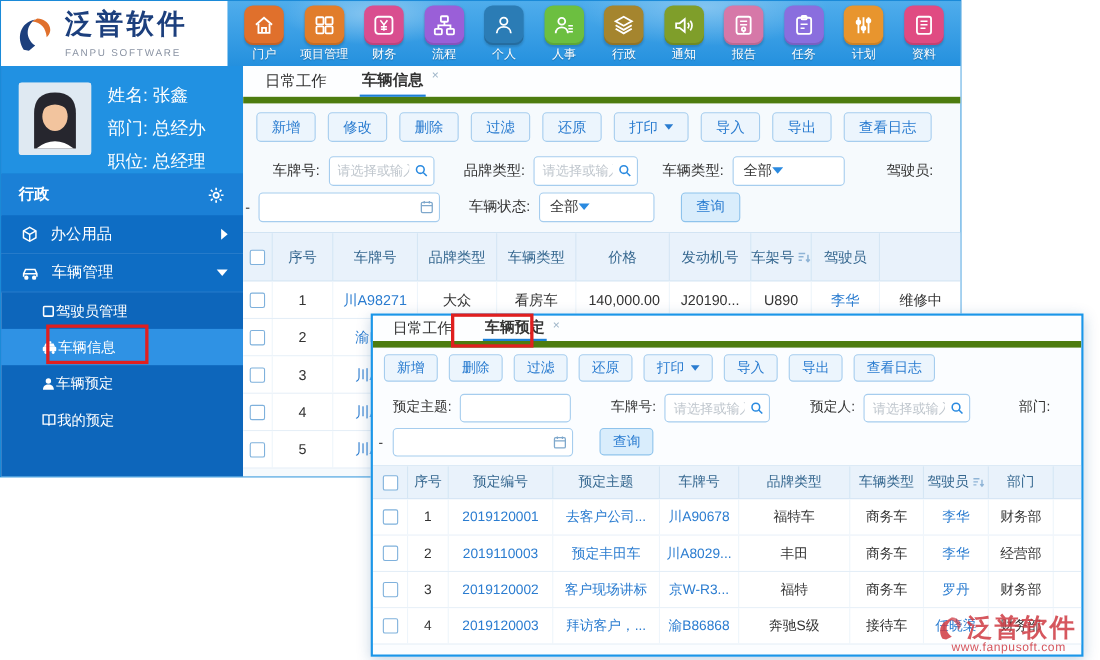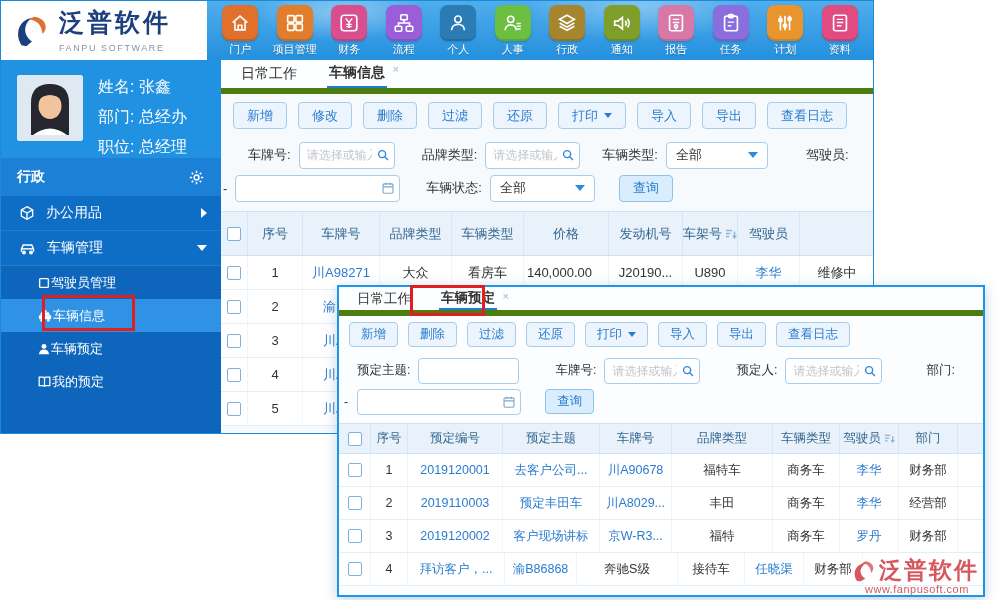--- a/index.html
+++ b/index.html
@@ -47,32 +47,32 @@
   .btn { background:#ecf5fd; border:1px solid #a6cdee; color:#2a7cd0; font-size:13px; border-radius:4px; height:27px; padding:0 13px; display:flex; align-items:center; gap:6px; cursor:pointer; font-family:inherit; }
   .btn .caret { width:0; height:0; border-left:4px solid transparent; border-right:4px solid transparent; border-top:5px solid #2a7cd0; }
   .btn.query { background:#d9edfc; border-color:#8ec3ec; }
 
   .filter-row { display:flex; align-items:center; font-size:13px; color:#333; height:28px; margin-top:5px; }
   .flabel { white-space:nowrap; }
   .inp { position:relative; display:flex; align-items:center; }
   .inp input { width:100%; height:27px; border:1px solid #a6cdee; border-radius:4px; background:#fff; font-size:12px; padding:0 22px 0 7px; color:#333; font-family:inherit; outline:none; }
   .inp input::placeholder { color:#bfc6cd; }
   .inp .micon { position:absolute; right:5px; display:flex; }
-  .select { height:27px; border:1px solid #a6cdee; border-radius:4px; background:#fff; display:flex; align-items:center; justify-content:space-between; padding:0 9px; cursor:pointer; }
+  .select { height:27px; border:1px solid #a6cdee; border-radius:4px; background:#fff; display:flex; align-items:center; padding:0 9px; cursor:pointer; }
   .sel-caret { width:0; height:0; border-left:5px solid transparent; border-right:5px solid transparent; border-top:6px solid #2a8ae0; }
 
   
   .tbl { margin-top:9px; border-top:1px solid #cfe2f2; }
   .thead { display:flex; background:#e9f2fb; border-bottom:1px solid #cfe2f2; color:#35678f; font-size:13px; }
   .thead .cell { display:flex; align-items:center; justify-content:center; border-right:1px solid #d5e6f4; text-align:center; line-height:15px; }
   .trow { display:flex; background:#fff; border-bottom:1px solid #e4eef7; font-size:13px; color:#333; }
   .trow .cell { display:flex; align-items:center; justify-content:center; border-right:1px solid #eef5fb; overflow:hidden; white-space:nowrap; }
   .link { color:#2a7cd0; cursor:pointer; }
   .cbx { width:14px; height:14px; border:1px solid #7fb1dc; border-radius:2px; background:#fff; cursor:pointer; }
-  .num { justify-content:flex-end !important; padding-right:16px; }
+  .num { justify-content:flex-end !important; padding-right:8px; }
   .sort-ico { margin-left:3px; display:inline-flex; }
 
   
   .m .thead { height:44px; } .m .trow { height:34px; }
   .m .c0{width:27px;} .m .c1{width:55px;} .m .c2{width:77px;} .m .c3{width:72px;} .m .c4{width:72px;}
   .m .c5{width:85px;} .m .c6{width:74px;} .m .c7{width:55px;} .m .c8{width:62px;} .m .c9{width:74px;border-right:none;}
 
   
   .overlay { position:absolute; left:337px; top:285px; width:648px; height:312px; background:#fbfdff; border:2px solid #1b96e8; z-index:10; box-shadow:0 3px 12px rgba(20,80,140,.25); overflow:hidden; }
   .overlay .tabbar { height:29px; padding-left:16px; gap:26px; background:#fdfeff; }
@@ -702,20 +702,23 @@
           <span class="link">罗丹</span>
         </div>
       <div class="cell c8">财务部</div>
       <div class="cell c9"></div>
     </div>
     <div class="trow">
       <div class="cell c0">
           <span class="cbx"></span>
         </div>
       <div class="cell c1">4</div>
+      <div class="cell c2">
+          <span class="link">2019120003</span>
+        </div>
       <div class="cell c3">
           <span class="link">拜访客户，...</span>
         </div>
       <div class="cell c4">
           <span class="link">渝B86868</span>
         </div>
       <div class="cell c5">奔驰S级</div>
       <div class="cell c6">接待车</div>
       <div class="cell c7">
           <span class="link">任晓渠</span>

